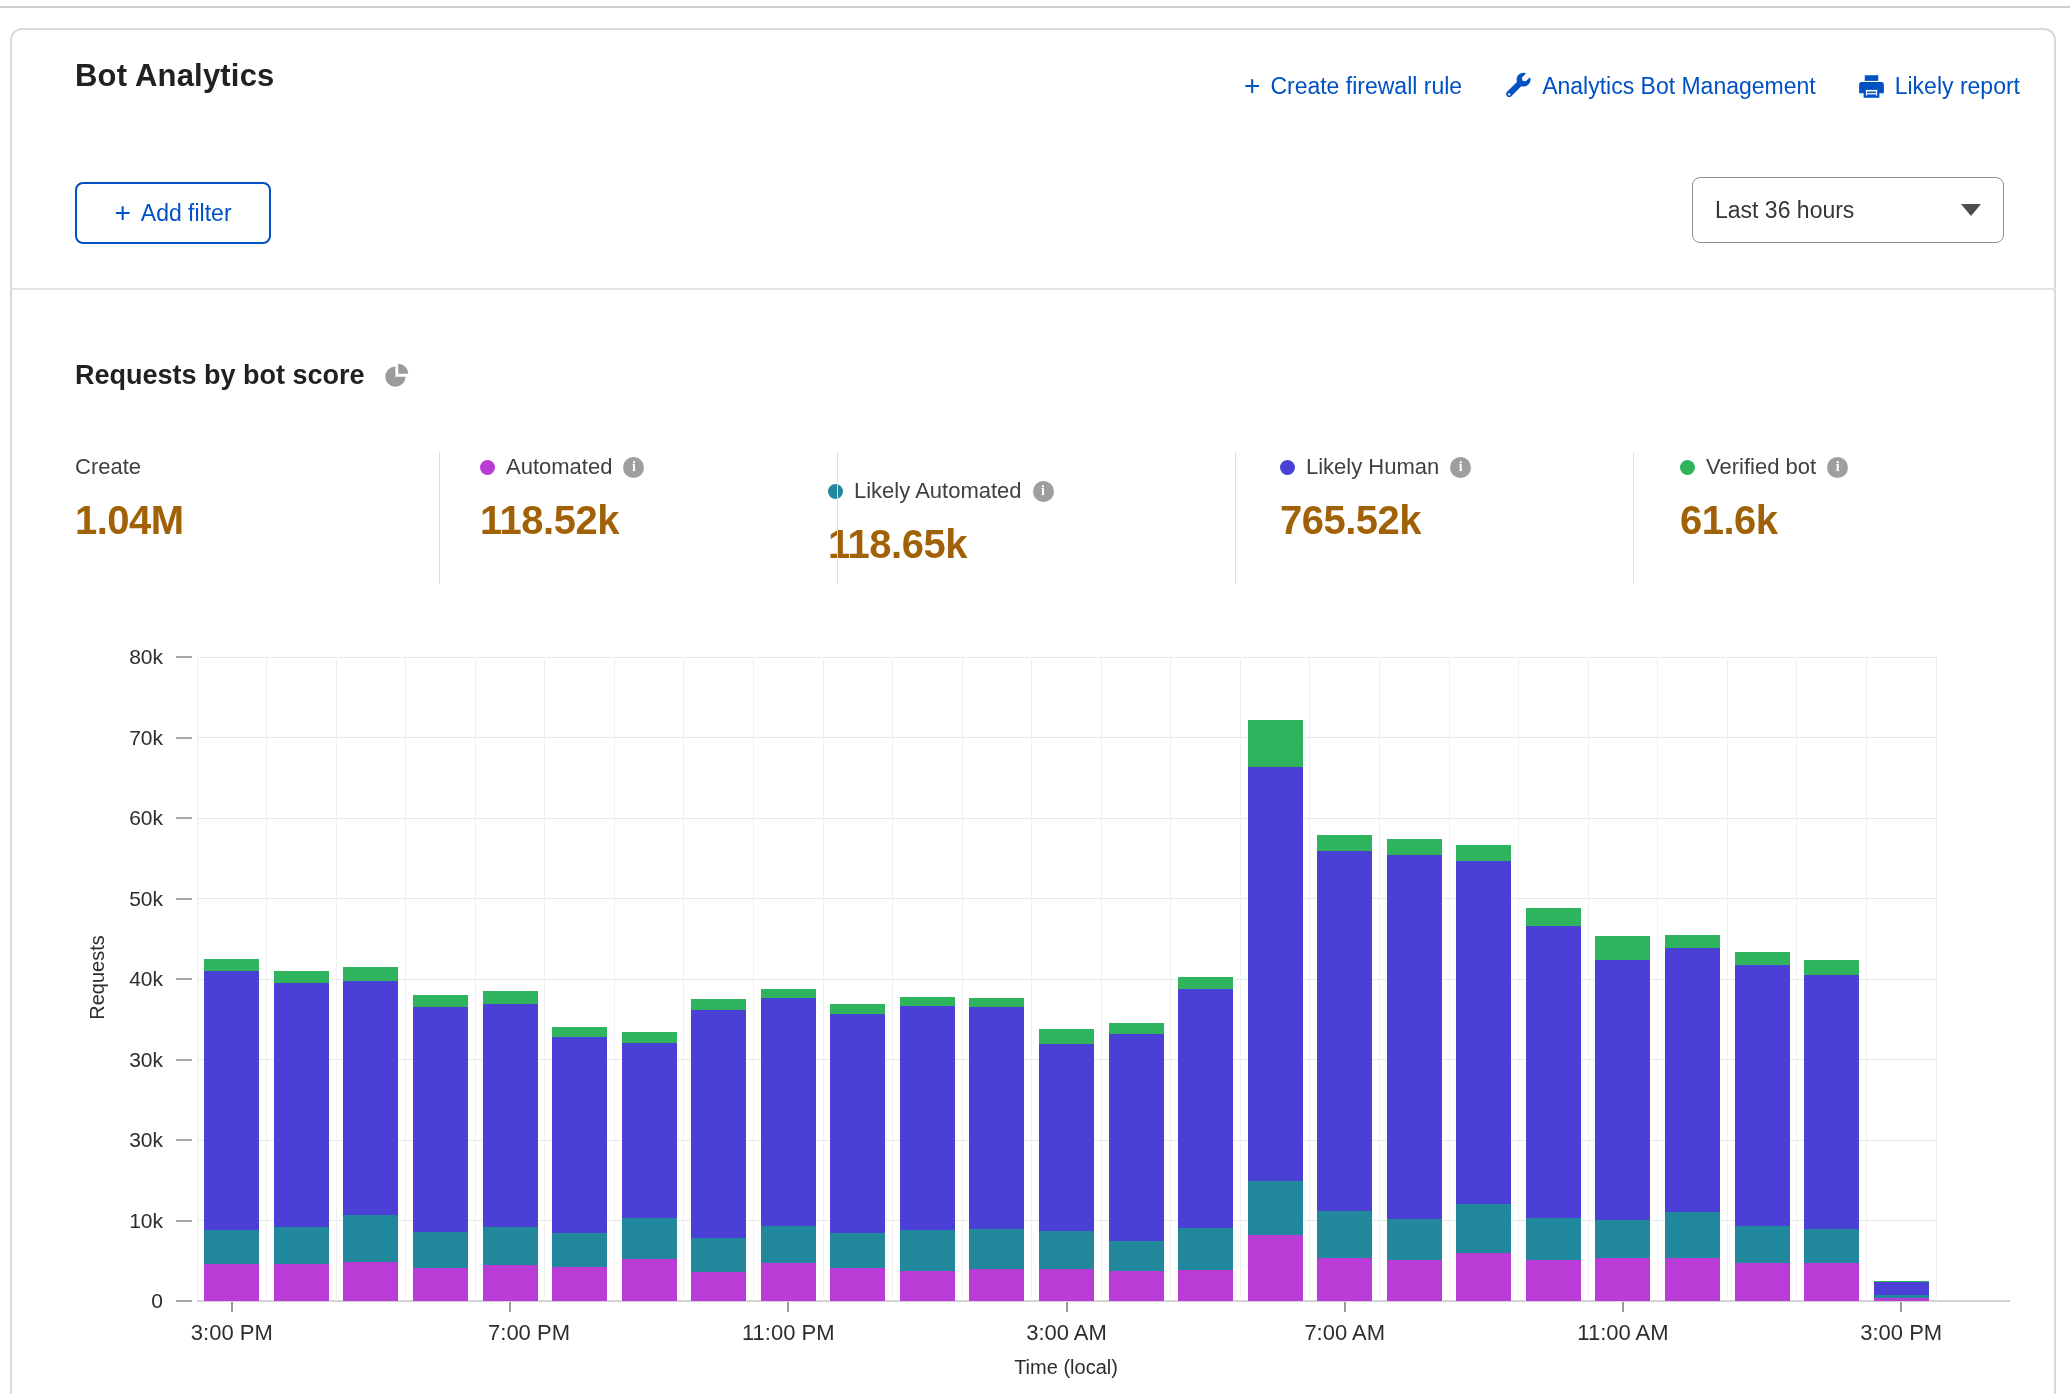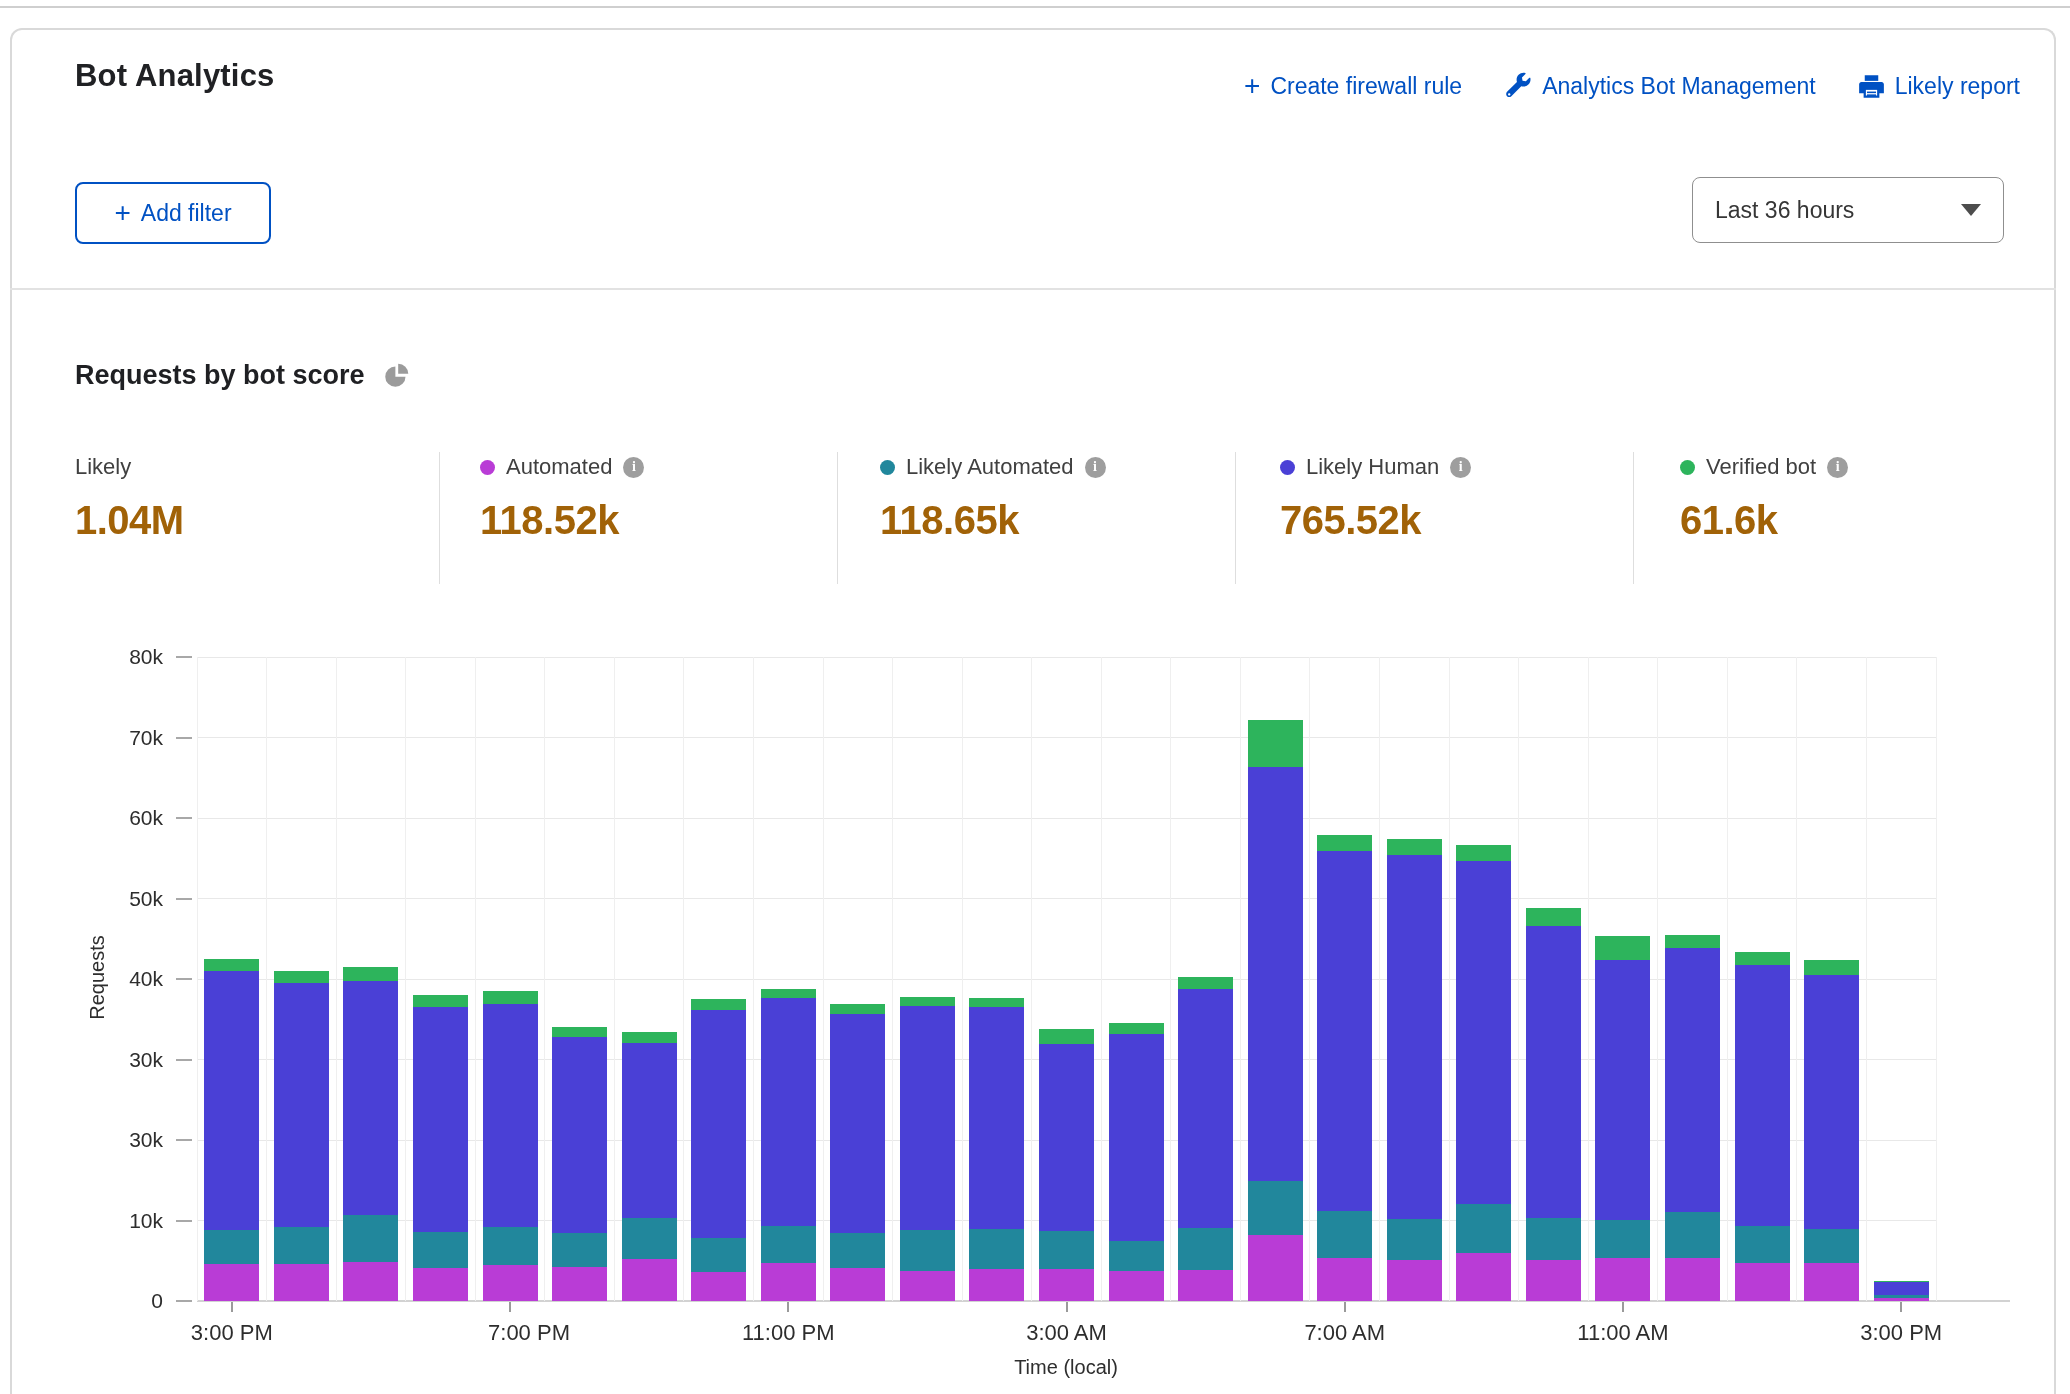--- a/index.html
+++ b/index.html
@@ -103,35 +103,35 @@
   <span style="display:flex;">
     <svg width="27" height="27" viewBox="0 0 24 24" fill="#9b9b9b">
       <path d="M11 4a9 9 0 1 0 9 9h-9z"></path>
       <path d="M13.5 1.5a9 9 0 0 1 9 9h-9z"></path>
     </svg>
   </span>
 </div>
 
 <div class="stat" style="left:75px;">
   <div class="stat-label-row">
-    <span class="stat-label">Likely</span>
+    <span class="stat-label">Create</span>
   </div>
   <div class="stat-value">1.04M</div>
 </div>
 
 <div class="stat" style="left:480px;">
   <div class="stat-label-row">
     <span class="stat-dot" style="background: rgb(185, 60, 214);"></span>
     <span class="stat-label">Automated</span>
     <span class="info-icon">i</span>
   </div>
   <div class="stat-value">118.52k</div>
 </div>
 
-<div class="stat" style="left:880px;">
+<div class="stat" style="left:828px;margin-top:24px;">
   <div class="stat-label-row">
     <span class="stat-dot" style="background: rgb(33, 135, 156);"></span>
     <span class="stat-label">Likely Automated</span>
     <span class="info-icon">i</span>
   </div>
   <div class="stat-value">118.65k</div>
 </div>
 
 <div class="stat" style="left:1280px;">
   <div class="stat-label-row">

